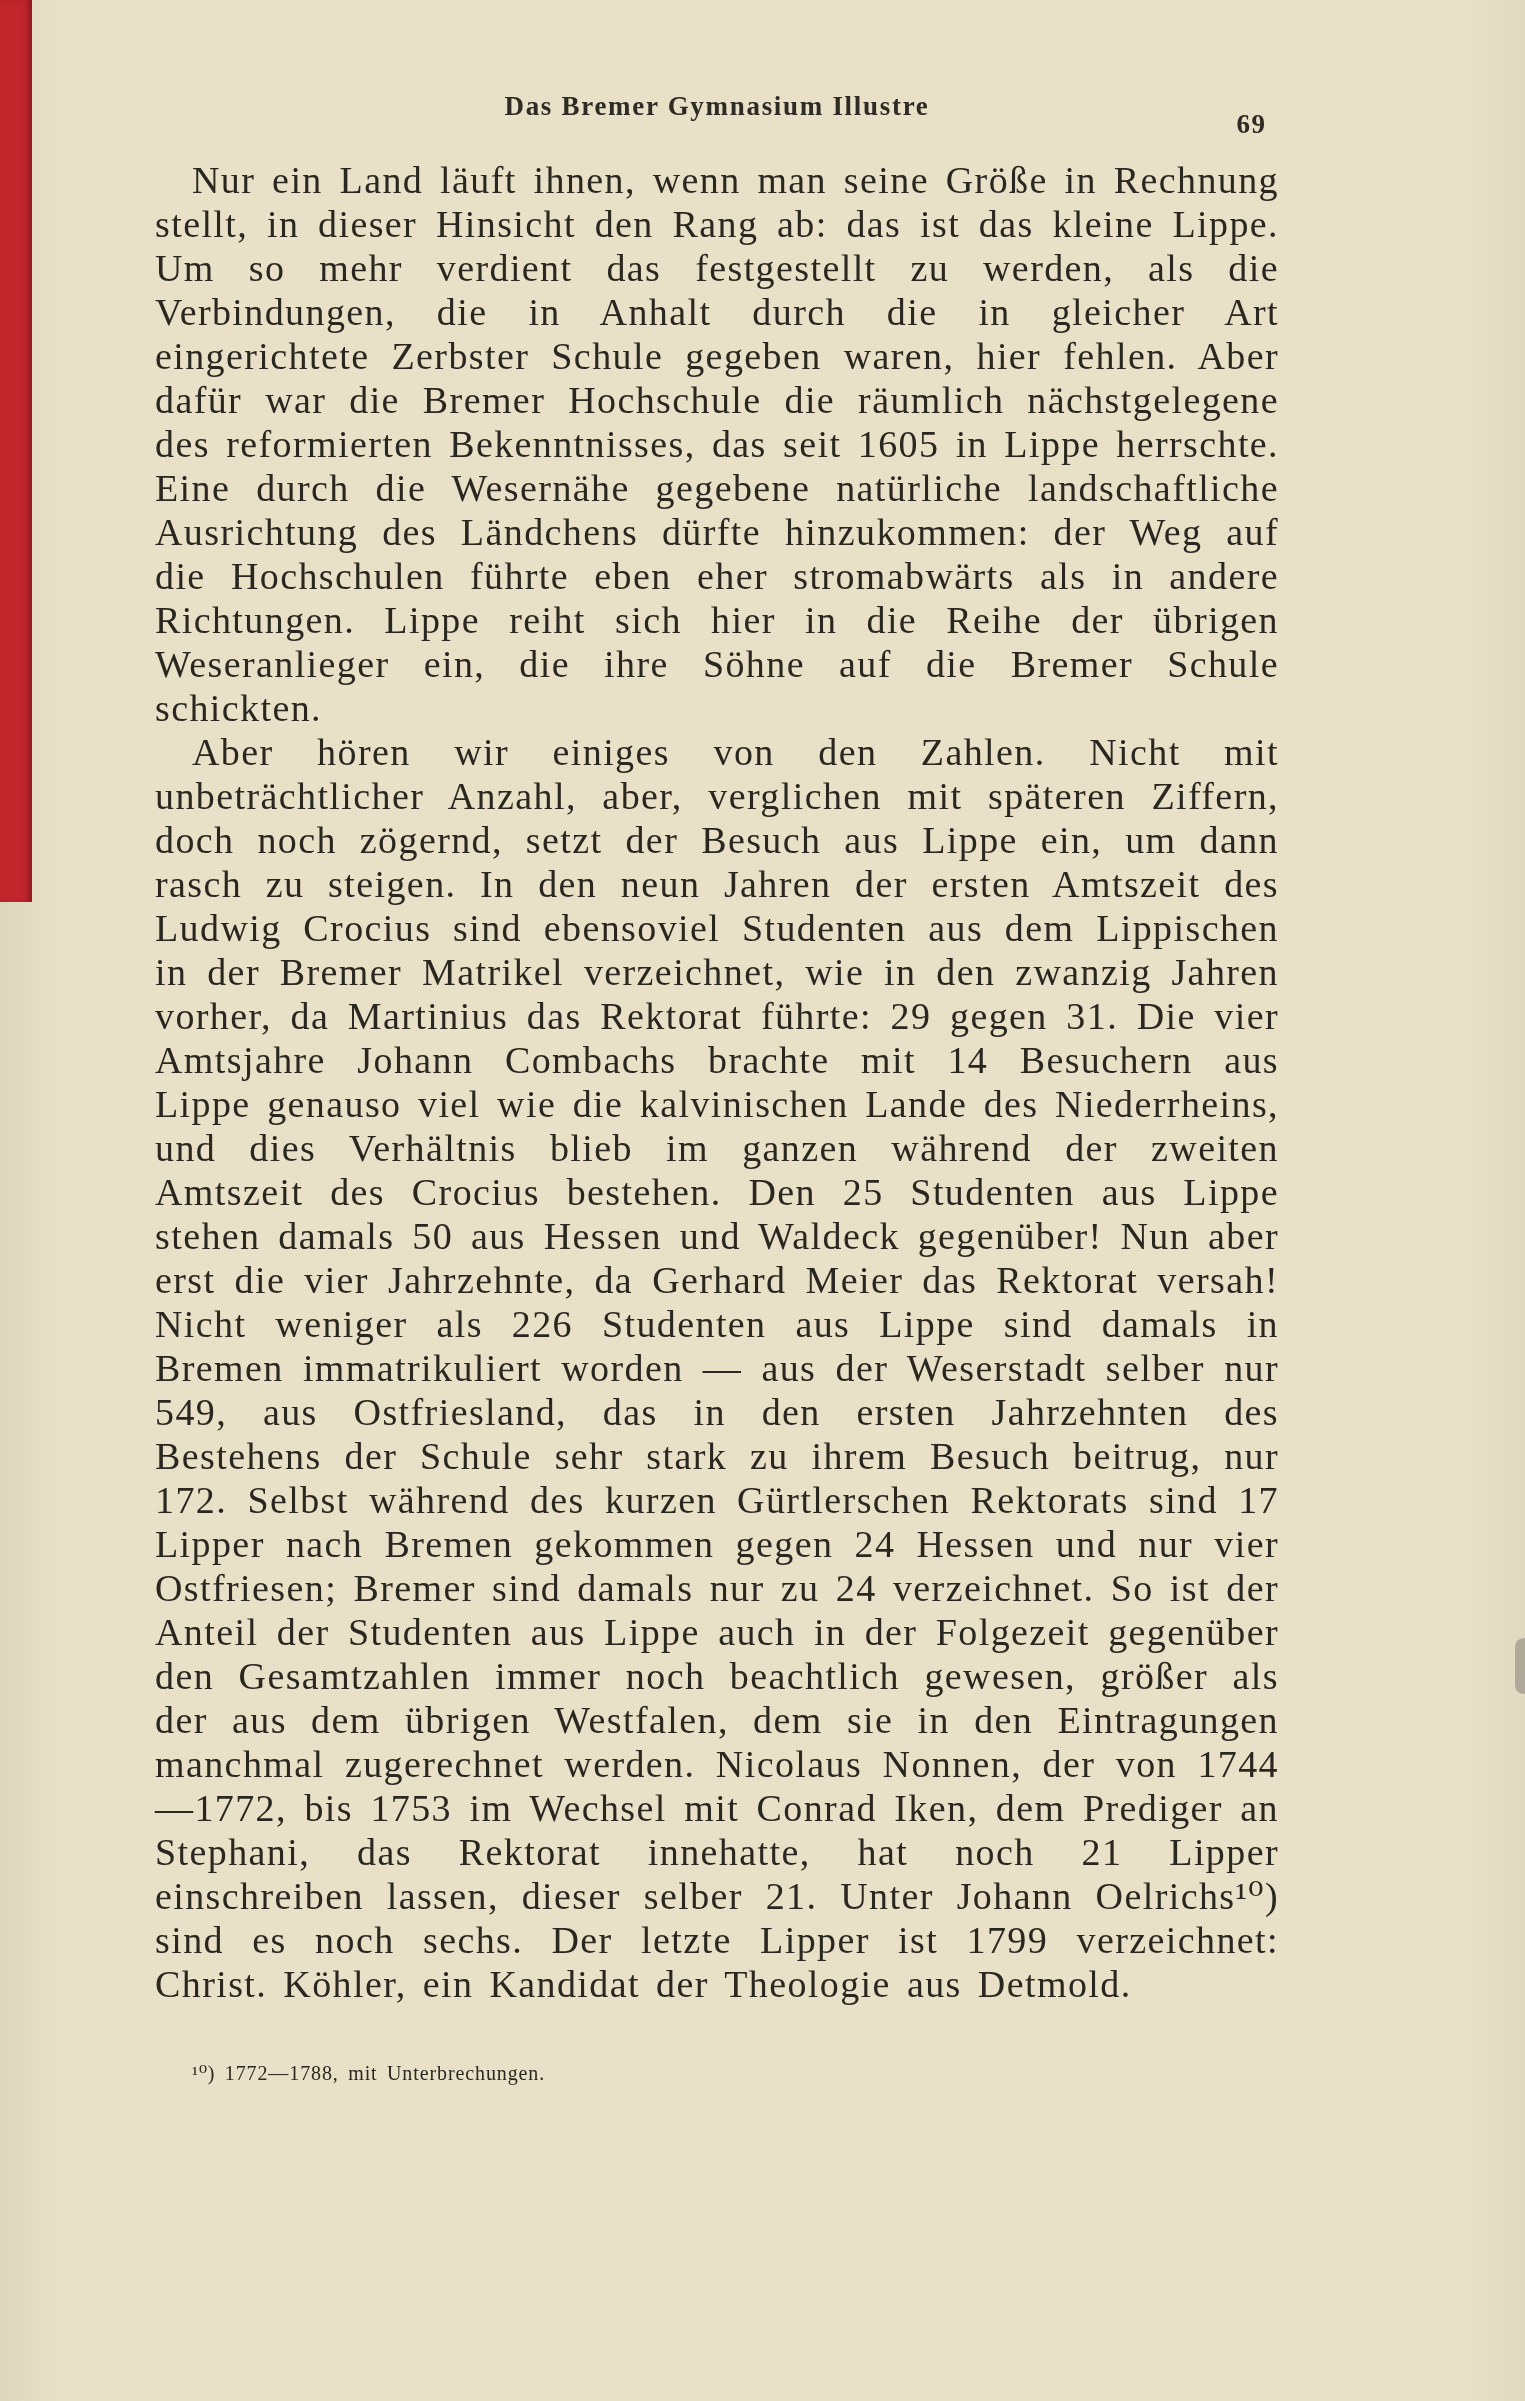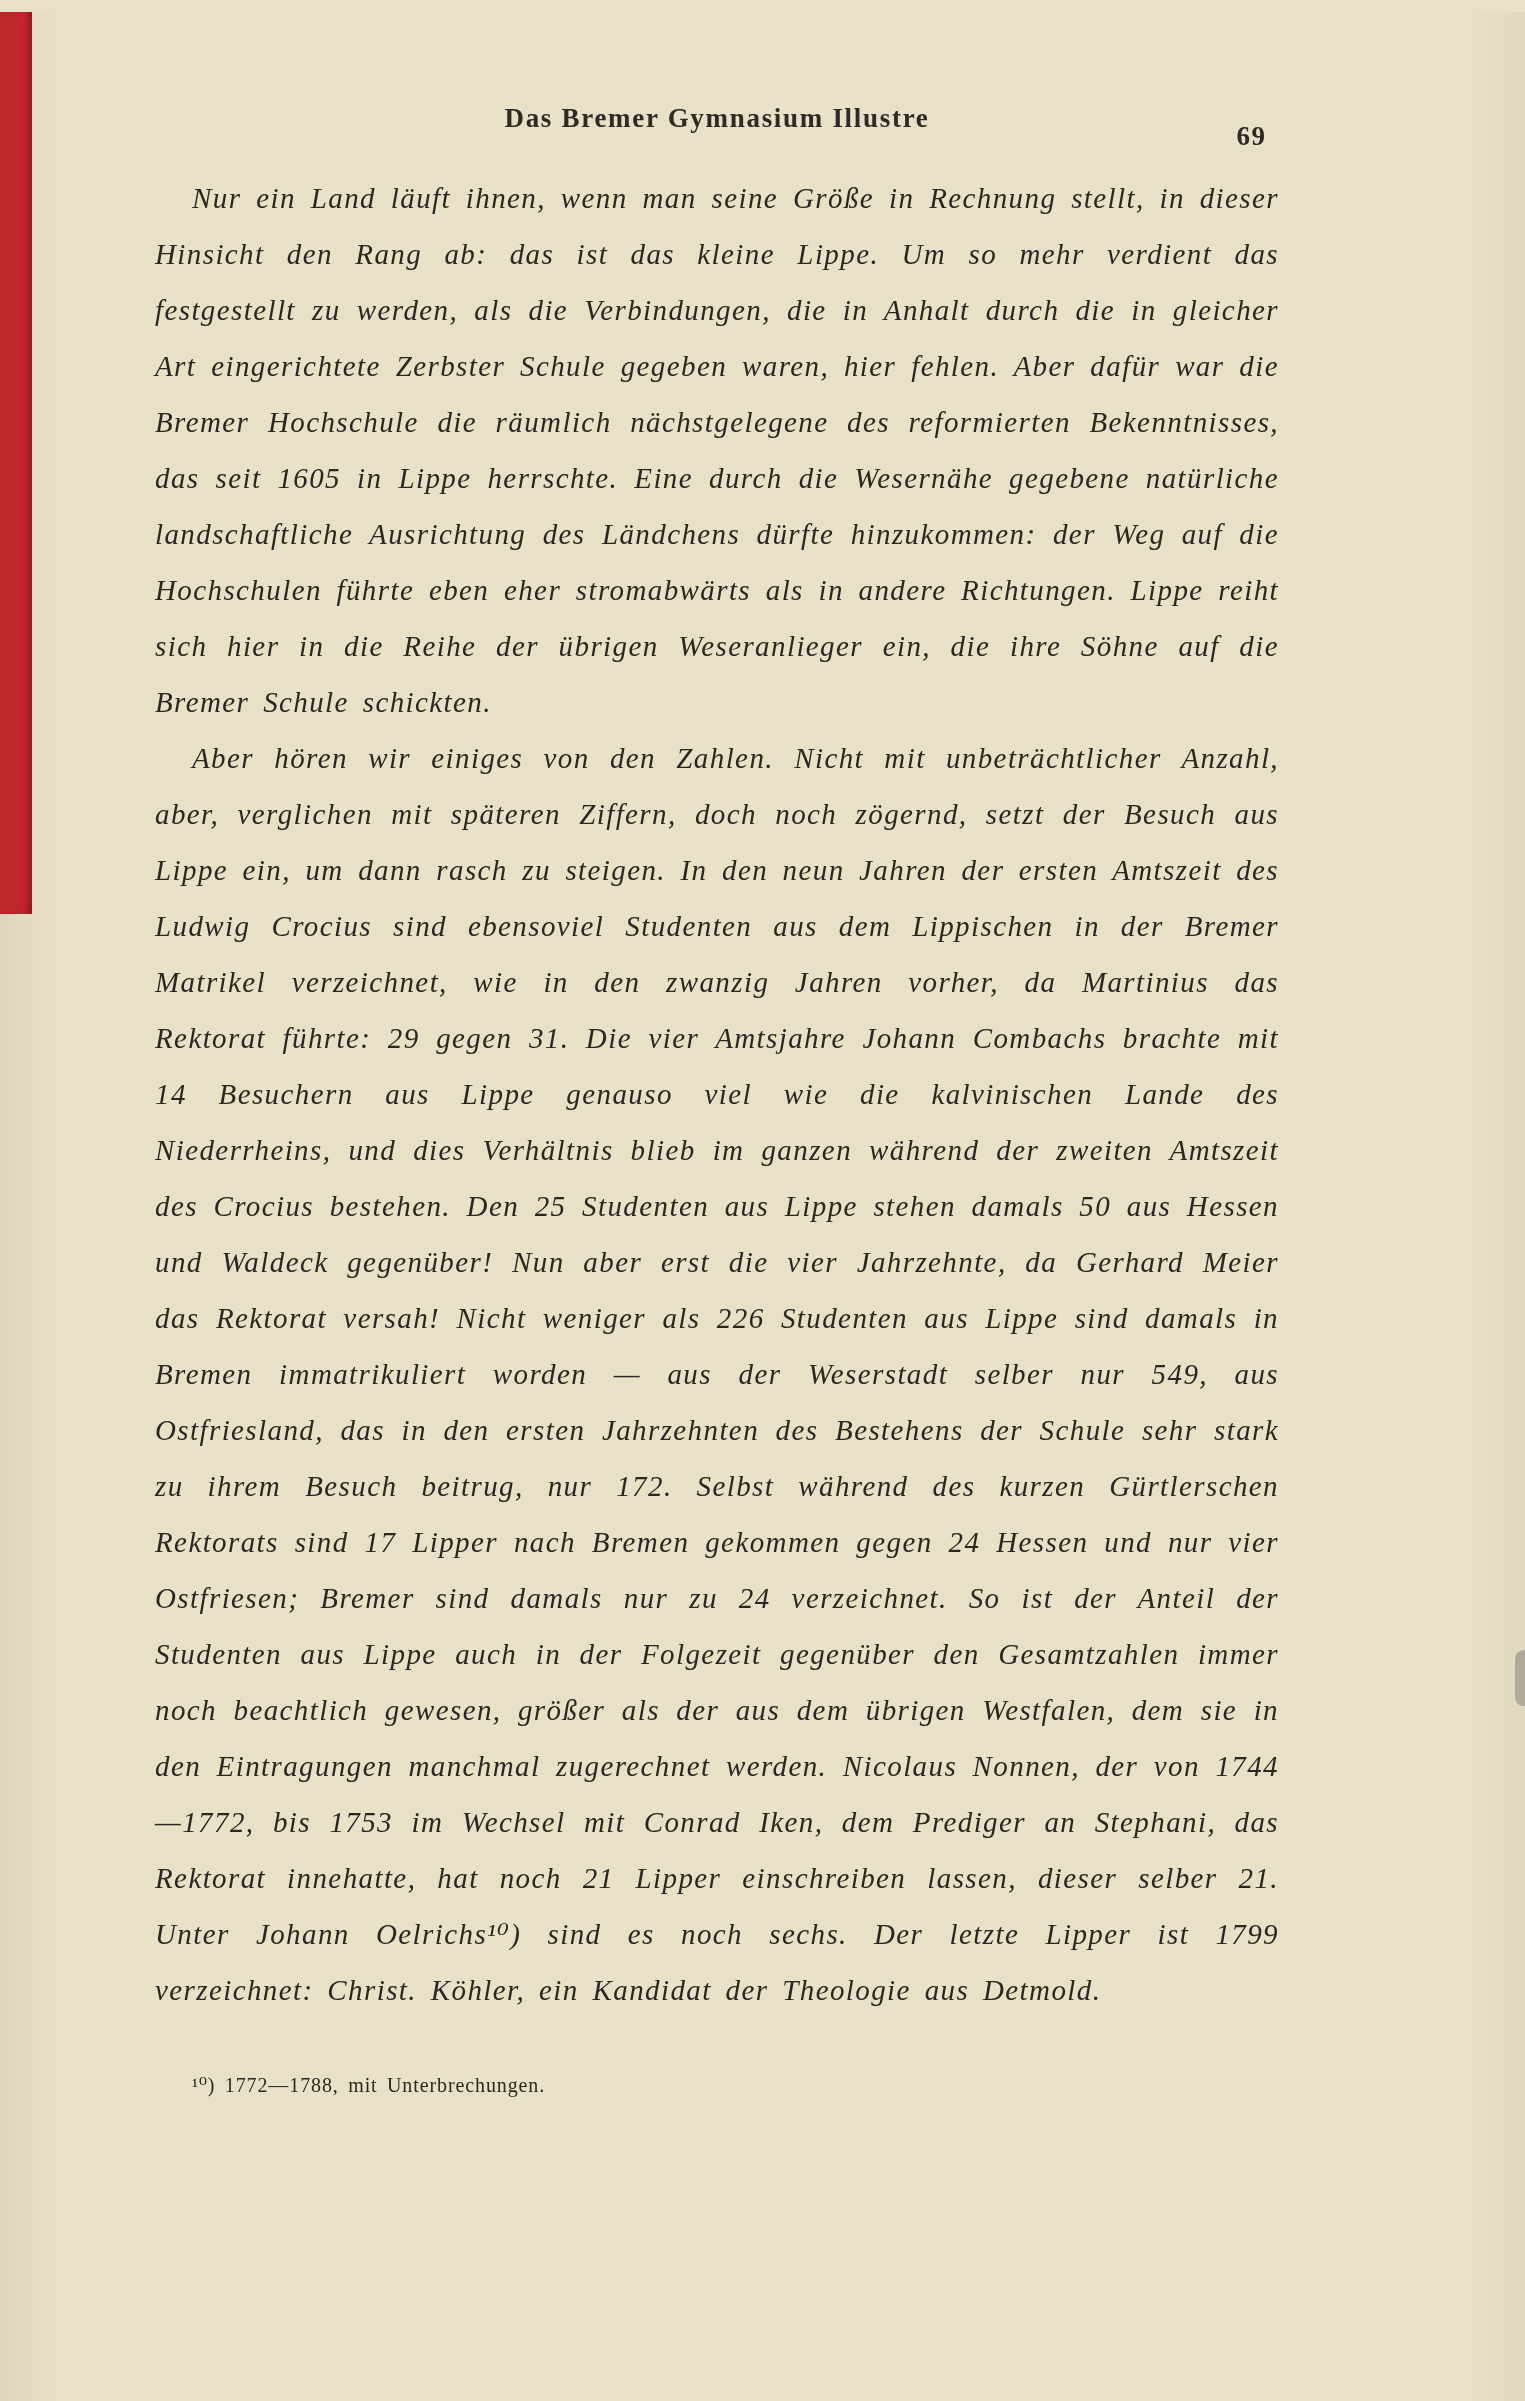--- a/index.html
+++ b/index.html
@@ -19,21 +19,20 @@
     overflow: hidden;
     font-family: "Liberation Serif", "DejaVu Serif", serif;
     color: var(--ink);
   }
   .page {
     position: absolute;
     inset: 0;
     background:
       linear-gradient(90deg, rgba(0,0,0,0.05) 0%, rgba(0,0,0,0) 4%, rgba(0,0,0,0) 96%, rgba(0,0,0,0.04) 100%),
       var(--paper);
-    margin-top: 12px;
   }
   .binding {
     position: absolute;
     left: 0;
     top: 0;
     width: 32px;
     height: 902px;
     background: var(--red);
     box-shadow: inset -6.1px 0 7.9px -3.5px rgba(60,0,0,0.45);
   }
@@ -63,27 +62,26 @@
     color: #2e2b24;
   }
   .page-num {
     position: absolute;
     right: 12.2px;
     top: 18px;
     font-weight: 700;
   }
   .para {
     margin: 0;
-    font-size: 29px;
-    line-height: 56px;
+    font-size: 38px;
+    line-height: 44px;
     letter-spacing: 1.4px;
     word-spacing: 5.2px;
     text-align: justify;
     color: var(--ink);
-    font-style: italic;
   }
   .para.indent {
     text-indent: 37px;
   }
   .para.first {
     margin-top: 30px;
   }
   .footnote {
     margin: 49px 0 0 0;
     padding-left: 37px;

